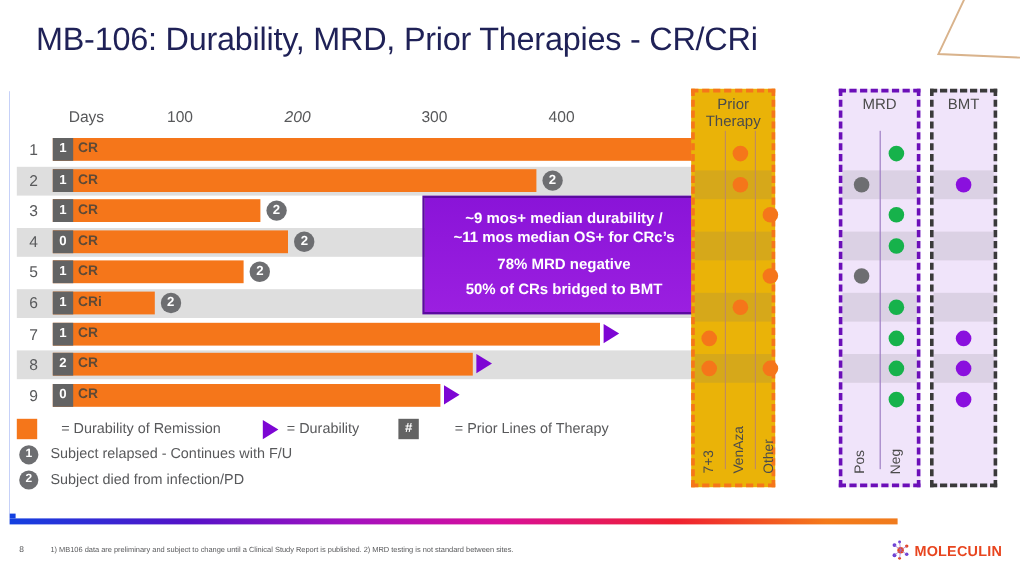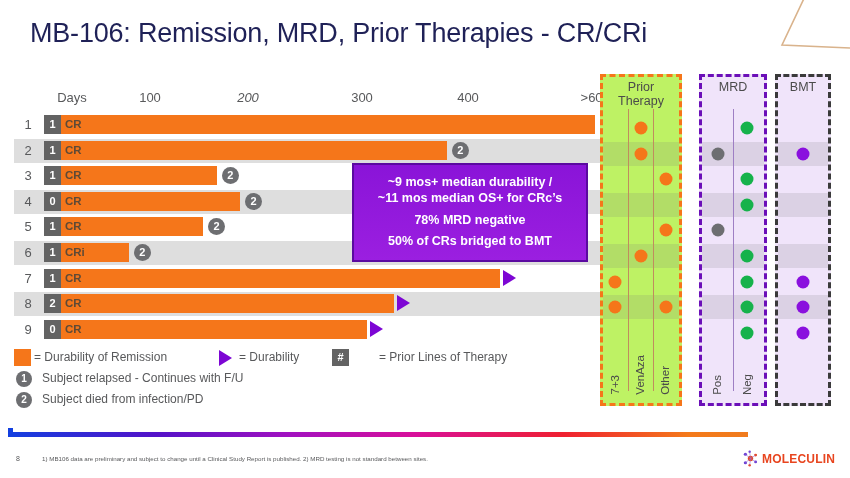--- a/index.html
+++ b/index.html
@@ -69,21 +69,21 @@
     position:absolute;left:352px;top:163px;width:236px;height:99px;
     background:linear-gradient(#8a14d8,#9b1fe0);
     border:2px solid #5b0aa0;
     color:#ffffff;font-size:12.5px;font-weight:bold;text-align:center;
     display:flex;flex-direction:column;justify-content:space-evenly;
     padding:4px 6px;box-sizing:border-box;line-height:1.25;
   }
 
   
   .panel{position:absolute;top:74px;height:332px;box-sizing:border-box;}
-  #panel-prior{left:600px;width:82px;background:#bef264;border:3px dashed #f5761a;}
+  #panel-prior{left:576px;width:70px;background:#eab308;border:3px dashed #f5761a;}
   #panel-mrd  {left:699px;width:68px;background:#f0e4fa;border:3px dashed #6b0fb8;}
   #panel-bmt  {left:775px;width:56px;background:#f0e4fa;border:3px dashed #3a3a3a;}
   .panel-title{
     position:absolute;left:0;right:0;top:4px;text-align:center;
     font-size:12.5px;color:#4b4b4b;line-height:1.1;
   }
   .panel-stripe{position:absolute;left:0;right:0;height:24px;background:rgba(120,120,120,0.17);}
   .vrule{position:absolute;width:1px;background:#c08c5e;}
   .vrule.purple{background:#9e7ec4;}
   .dot{position:absolute;width:13px;height:13px;border-radius:50%;transform:translate(-50%,-50%);}
@@ -117,21 +117,21 @@
 
   
   #page-no{position:absolute;left:16px;top:455px;font-size:7px;color:#58595b;}
   #footnote{position:absolute;left:42px;top:455px;font-size:6.2px;color:#58595b;white-space:nowrap;}
   #logo{position:absolute;left:742px;top:450px;display:flex;align-items:center;gap:3px;}
   #logo-text{font-size:12px;font-weight:bold;color:#e8451f;letter-spacing:.2px;}
 </style>
 </head>
 <body>
 
-<div id="title">MB-106: Remission, MRD, Prior Therapies - CR/CRi</div>
+<div id="title">MB-106: Durability, MRD, Prior Therapies - CR/CRi</div>
 <svg id="corner-deco" viewBox="0 0 160 70">
   <polyline points="118,-10 92,45 160,48" fill="none" stroke="#d9b38c" stroke-width="1.6"></polyline>
 </svg>
 
 <div id="left-rail"></div>
 <div id="chart-frame"></div>
 <div id="bottom-gradient"></div>
 
 <div id="axis-row">
     <div class="axis-tick" style="left: 72px;">Days</div>
@@ -266,21 +266,21 @@
     <div class="panel-stripe" style="top: 218.2px;"></div>
     <div class="dot purple" style="left: 25px; top: 76.6px;"></div>
     <div class="dot purple" style="left: 25px; top: 204.6px;"></div>
     <div class="dot purple" style="left: 25px; top: 230.2px;"></div>
     <div class="dot purple" style="left: 25px; top: 255.8px;"></div>
   </div>
 
 <div id="legend">
   <div class="lg-row">
     <span class="lg-sq" style="left:0px;"></span>
-    <span class="lg-txt" style="left:20px;">= Durability of Remission</span>
+    <span class="lg-txt" style="left:37px;">= Durability of Remission</span>
     <span class="lg-tri" style="left:205px;"></span>
     <span class="lg-txt" style="left:225px;">= Durability</span>
     <span class="lg-hash" style="left:318px;">#</span>
     <span class="lg-txt" style="left:341px;margin-left:24px;">= Prior Lines of Therapy</span>
   </div>
   <div class="lg-row">
     <span class="lg-circ" style="left:2px;">1</span>
     <span class="lg-txt" style="left:28px;">Subject relapsed - Continues with F/U</span>
   </div>
   <div class="lg-row">

